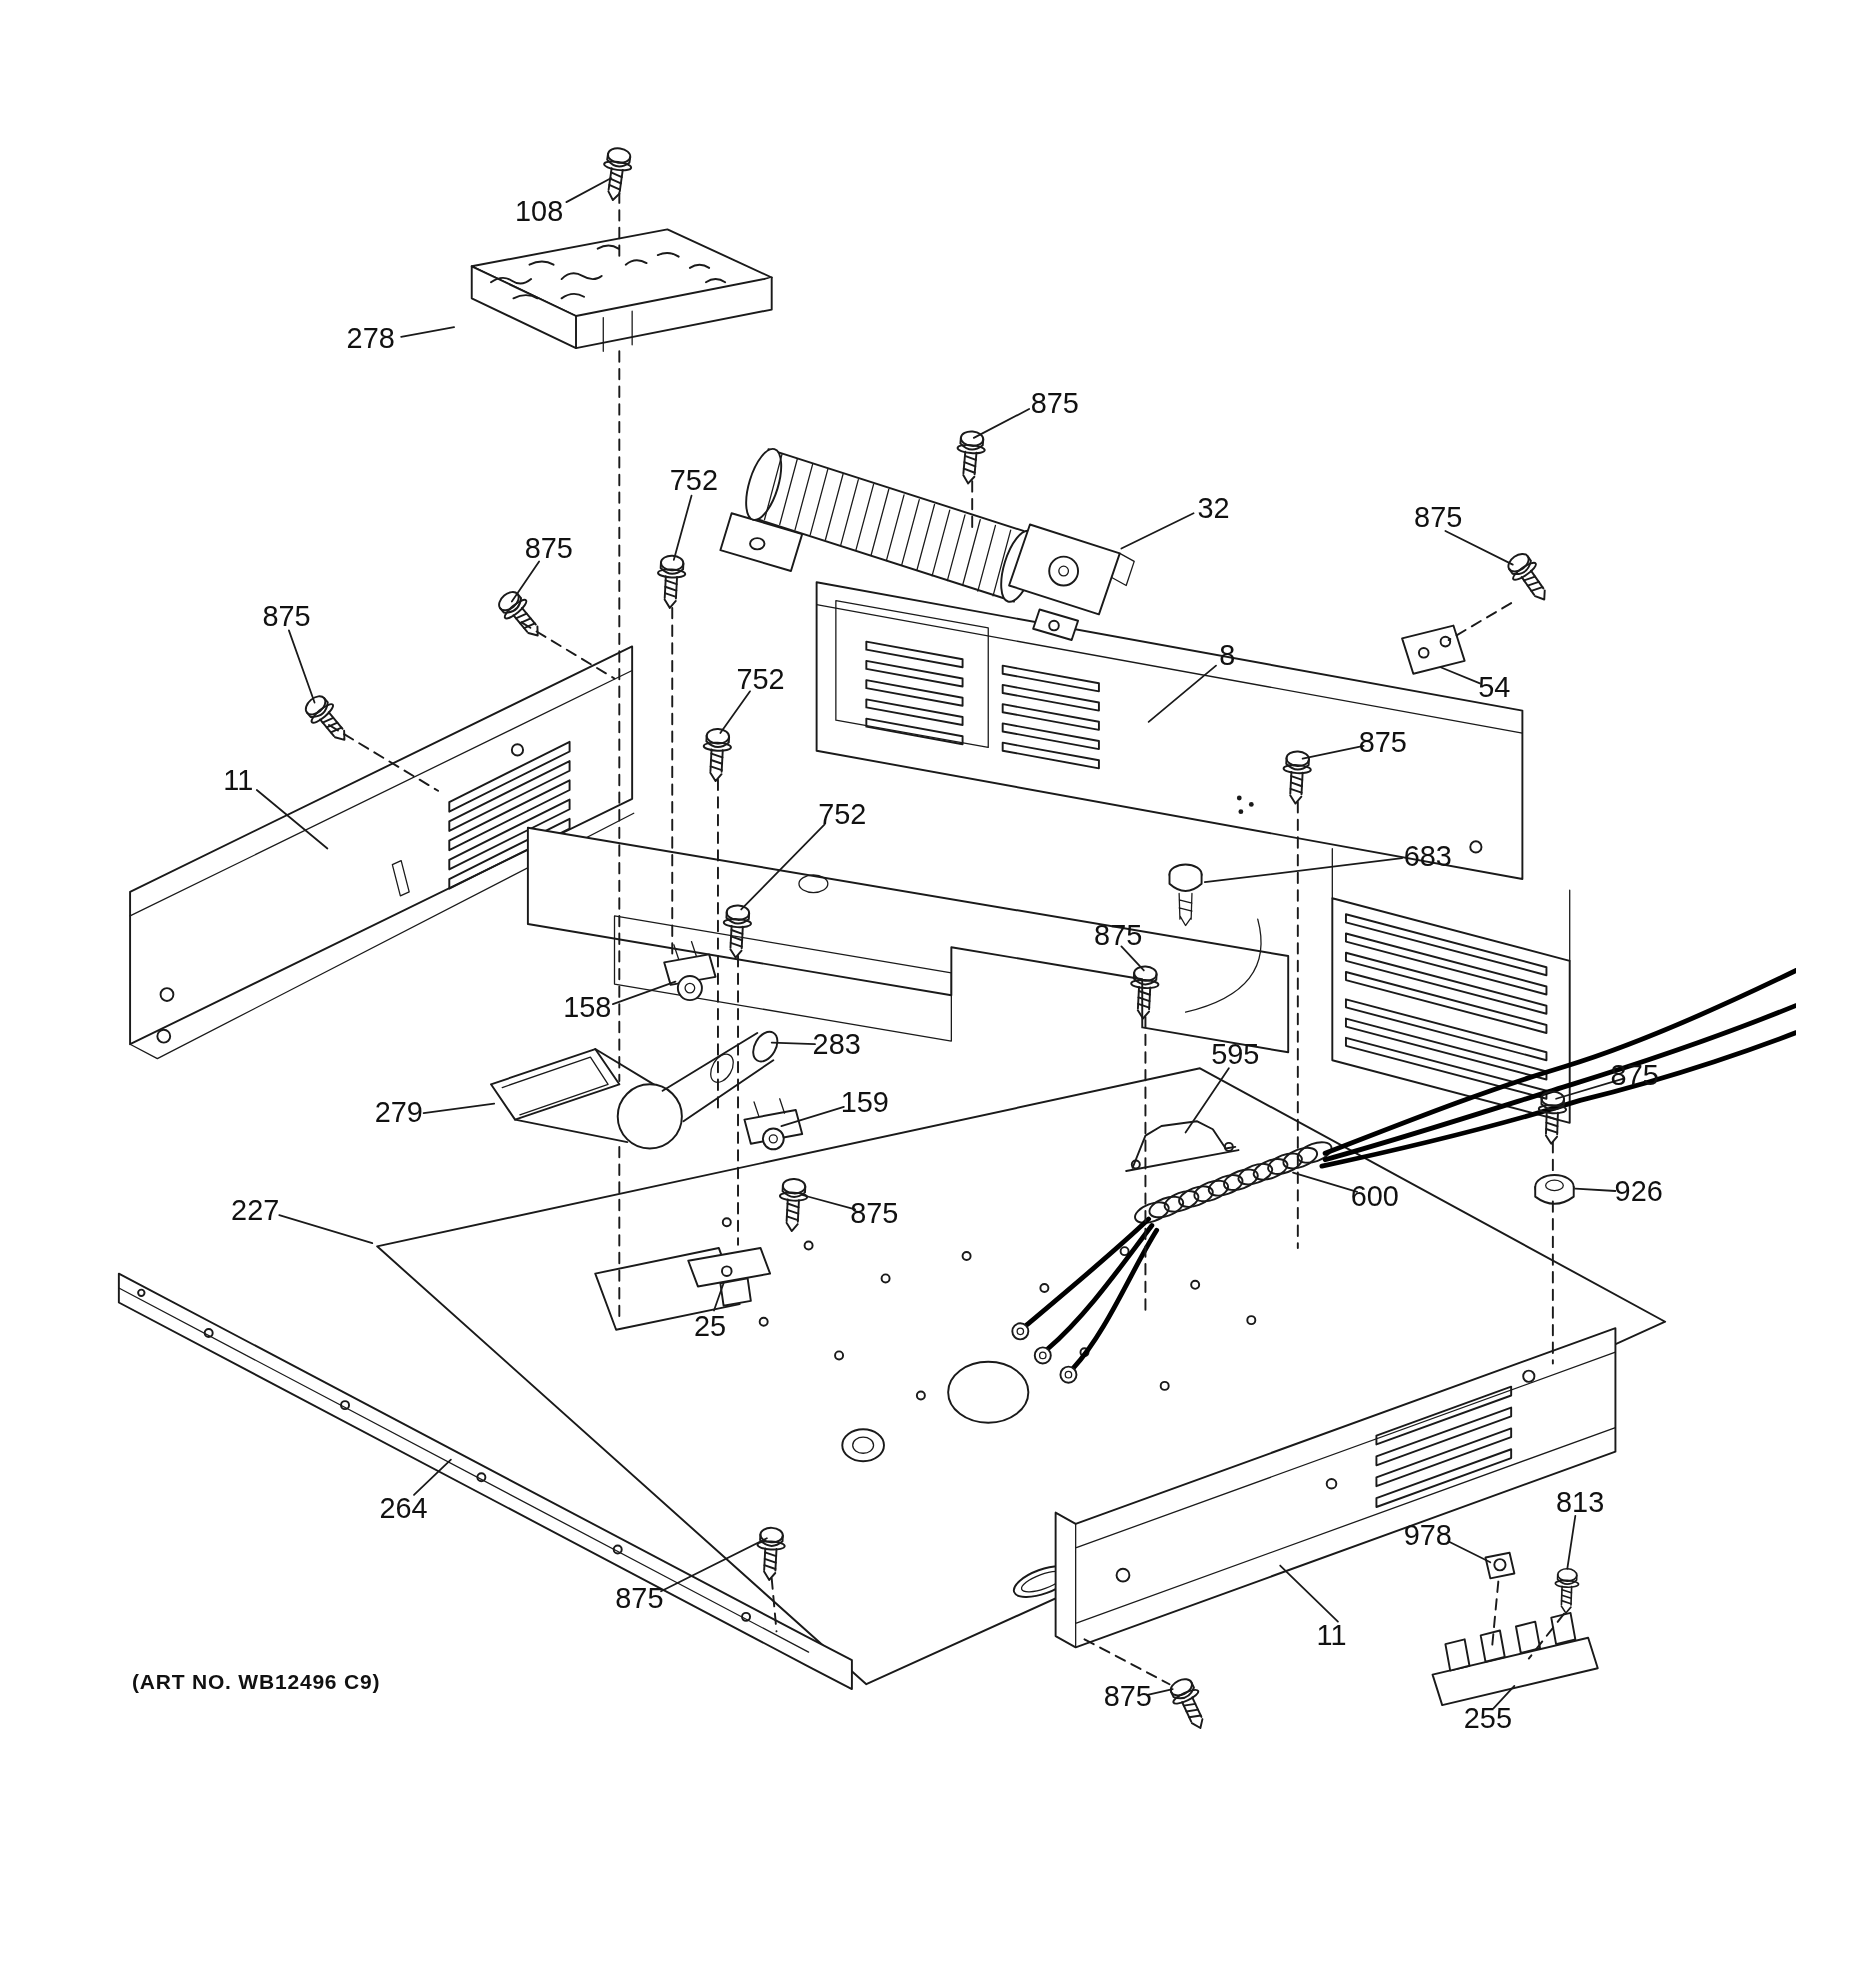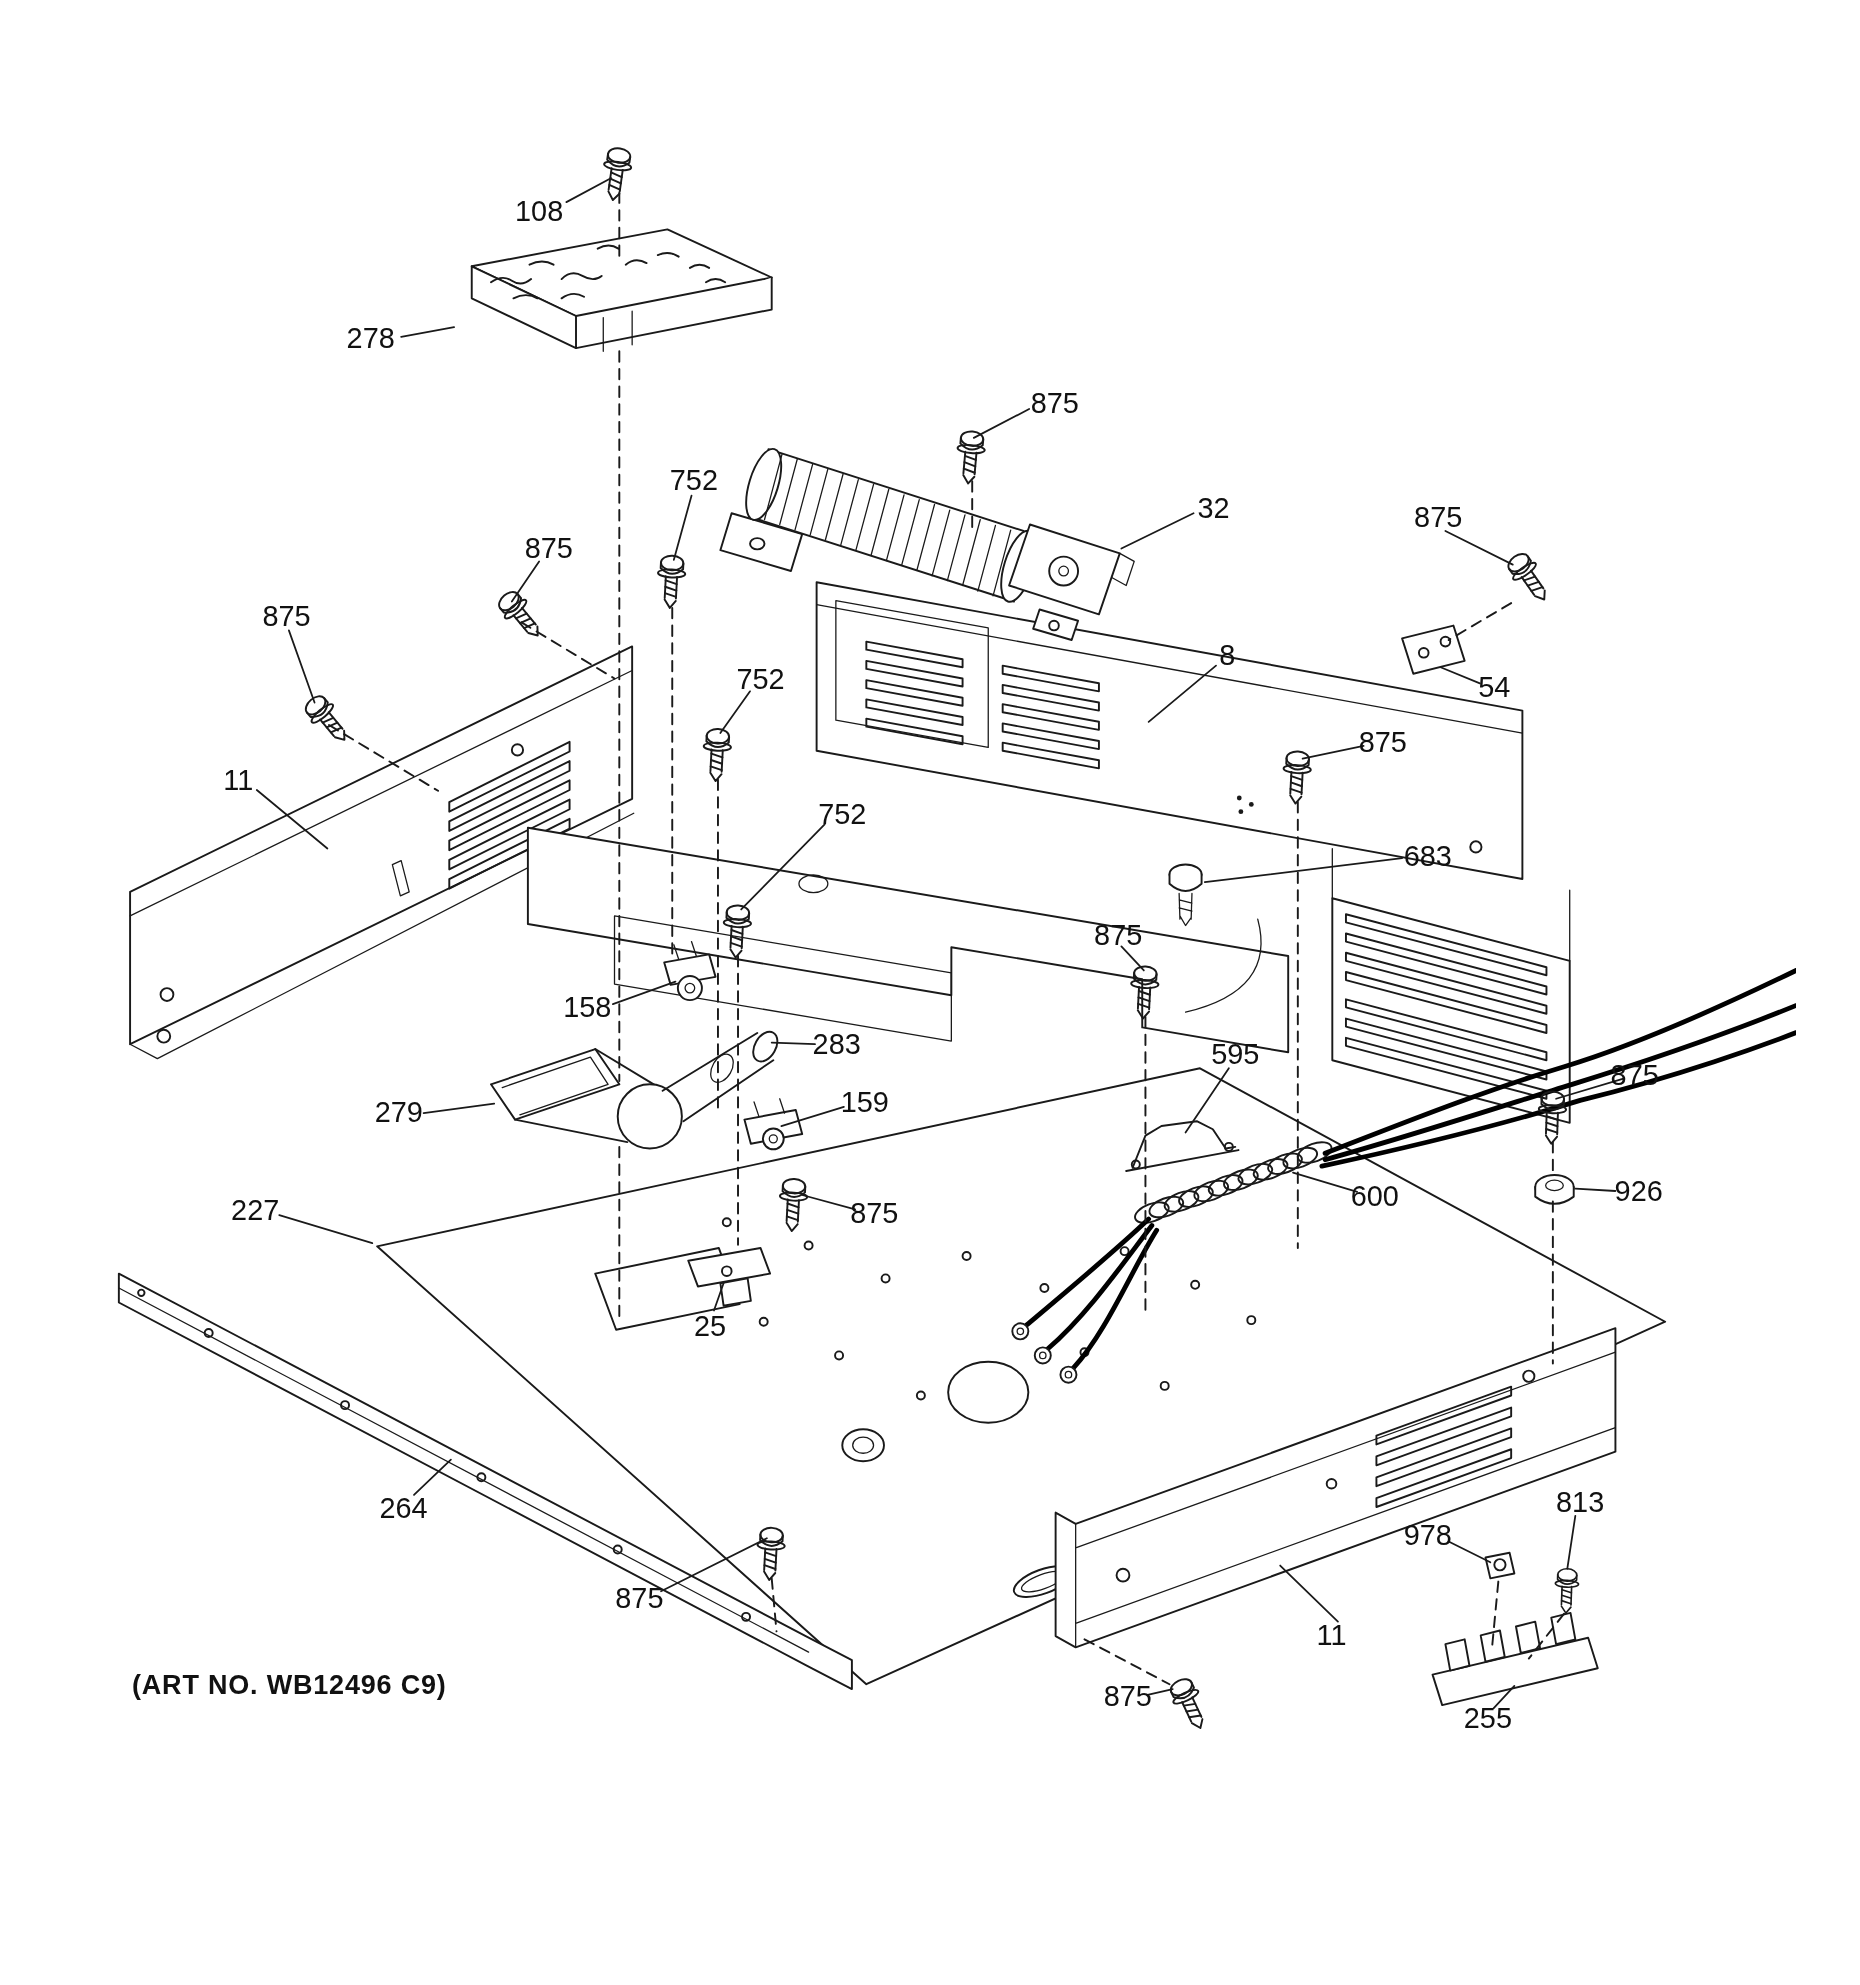--- a/index.html
+++ b/index.html
@@ -9,21 +9,21 @@
   svg *{stroke:#1a1a1a;fill:none;stroke-width:2.4;stroke-linecap:round;stroke-linejoin:round;}
   .panel{fill:#ffffff;}
   .thin{stroke-width:1.6;}
   .wire{stroke:#000;stroke-width:6;}
   .wire-tip{stroke:#000;stroke-width:2;}
   .dash{stroke-dasharray:13 9;stroke-width:2.2;}
   .dot{fill:#1a1a1a;stroke:none;}
   .leader{stroke-width:2.2;}
   .plabel{font-family:"Liberation Sans",sans-serif;font-size:36px;fill:#111;stroke:none;
           text-anchor:middle;dominant-baseline:central;}
-  .art-no{position:absolute;left:132px;top:1670px;font-weight:bold;font-size:27px;color:#111;
+  .art-no{position:absolute;left:132px;top:1670px;font-weight:bold;font-size:21px;color:#111;
           letter-spacing:0.8px;}
 </style>
 </head>
 <body>
 
 <div class="canvas">
 <svg width="1861" height="1985" viewBox="0 0 2320 2475">
 
   <defs>
     <g id="scr">

